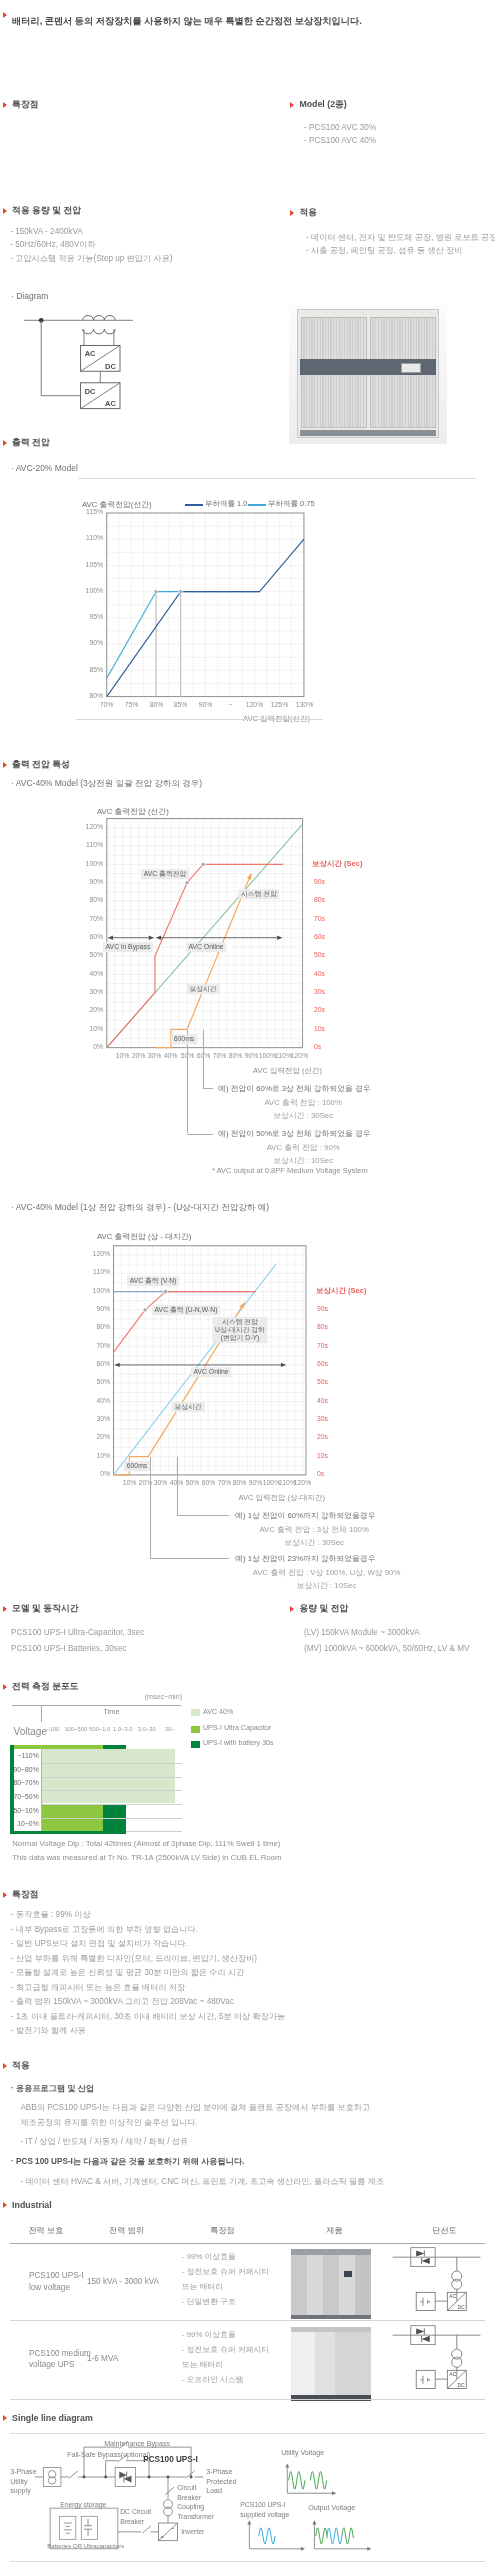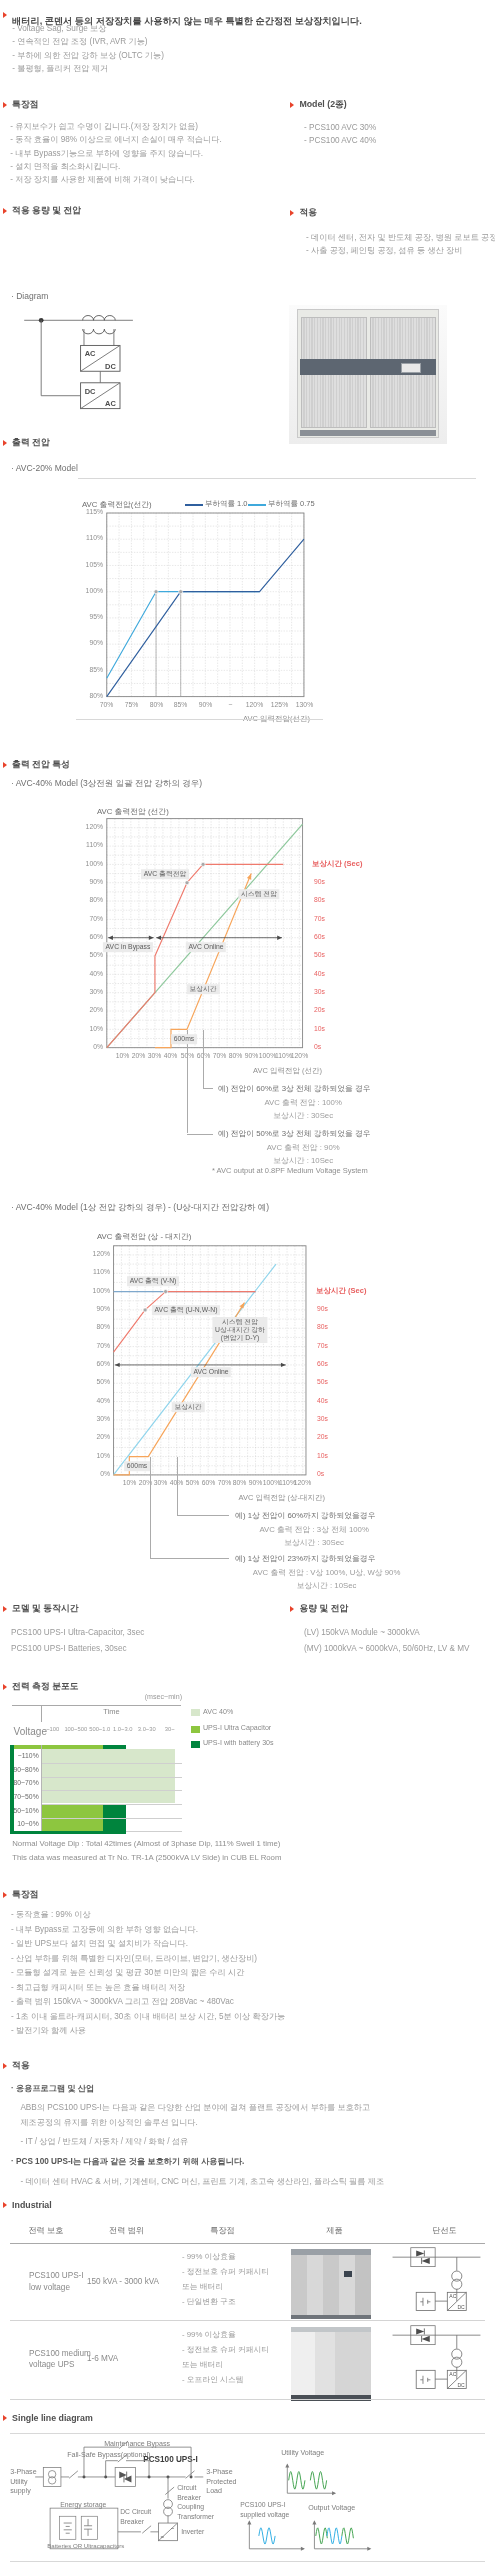--- a/index.html
+++ b/index.html
@@ -48,51 +48,43 @@
 </style>
 </head>
 <body>
 
 <div id="page">
 
   <div class="sec" style="left:2.7px;top:2.7px">
     <span class="arr"></span>
     <span class="intro-t">배터리, 콘덴서 등의 저장장치를 사용하지 않는 매우 특별한 순간정전 보상장치입니다.</span>
   </div>
-  <div class="ilist" style="left:12.2px;top:22px">
-      <div>- Voltage Sag, Surge 보상</div>
-      <div>- 연속적인 전압 조정 (IVR, AVR 기능)</div>
-      <div>- 부하에 의한 전압 강하 보상 (OLTC 기능)</div>
-      <div>- 불평형, 플리커 전압 제거</div>
-    </div>
 
   <div class="sec" style="left:2.7px;top:99px">
       <span class="arr"></span>
       <span class="t">특장점</span>
-    </div>
-  <div class="ilist" style="left:10.2px;top:120px">
-      <div>- 유지보수가 쉽고 수명이 깁니다.(저장 장치가 없음)</div>
-      <div>- 동작 효율이 98% 이상으로 에너지 손실이 매우 적습니다.</div>
-      <div>- 내부 Bypass기능으로 부하에 영향을 주지 않습니다.</div>
-      <div>- 설치 면적을 최소화시킵니다.</div>
-      <div>- 저장 장치를 사용한 제품에 비해 가격이 낮습니다.</div>
     </div>
 
   <div class="sec" style="left:290px;top:99px">
       <span class="arr"></span>
       <span class="t">Model (2종)</span>
     </div>
   <div class="ilist" style="left:304px;top:121px">
       <div>- PCS100 AVC 30%</div>
       <div>- PCS100 AVC 40%</div>
     </div>
 
   <div class="sec" style="left:2.7px;top:205px">
       <span class="arr"></span>
       <span class="t">적용 용량 및 전압</span>
+    </div>
+  <div class="ilist" style="left:10.2px;top:225px">
+      <div>- 150kVA - 2400kVA</div>
+      <div>- 50Hz/60Hz, 480V이하</div>
+      <div>- 고압시스템 적용 가능(Step up 변압기 사용)</div>
     </div>
 
   <div class="sec" style="left:290px;top:207px">
       <span class="arr"></span>
       <span class="t">적용</span>
     </div>
   <div class="ilist" style="left:306px;top:231px">
       <div>- 데이터 센터, 전자 및 반도체 공장, 병원 로보트 공정</div>
       <div>- 사출 공정, 페인팅 공정, 섬유 등 생산 장비</div>
     </div>

